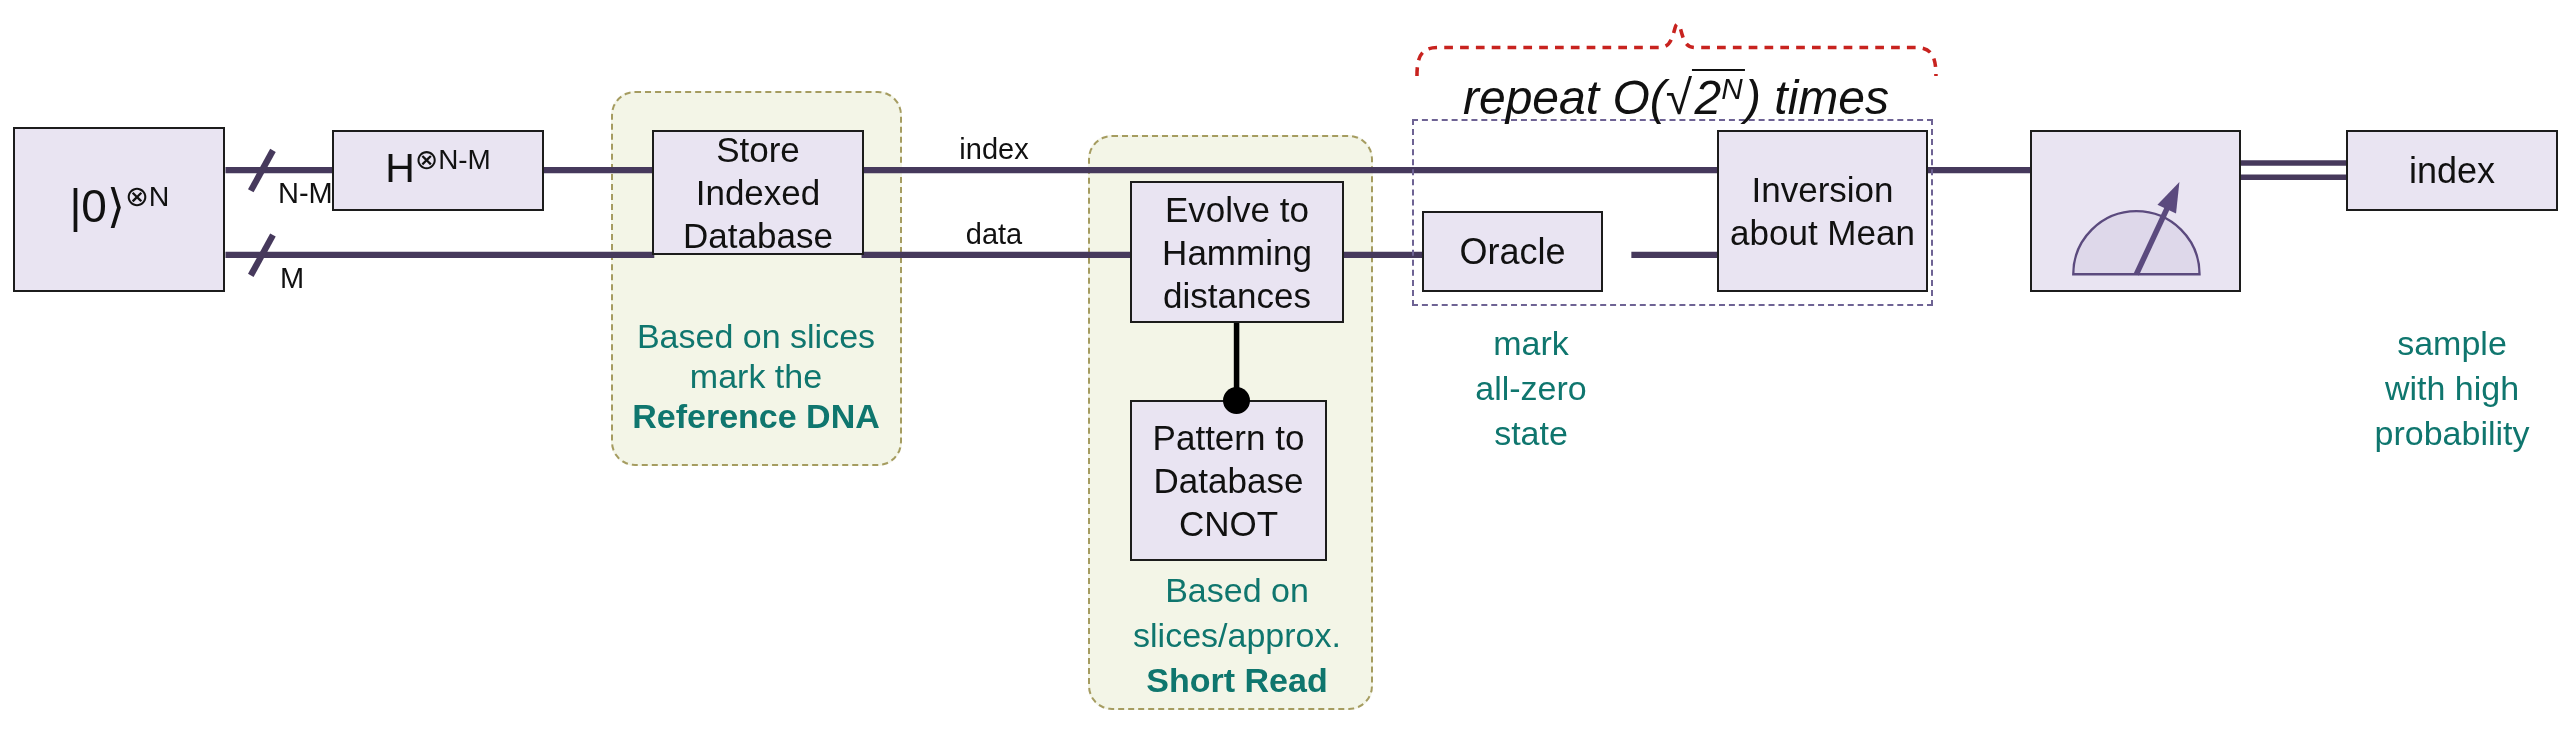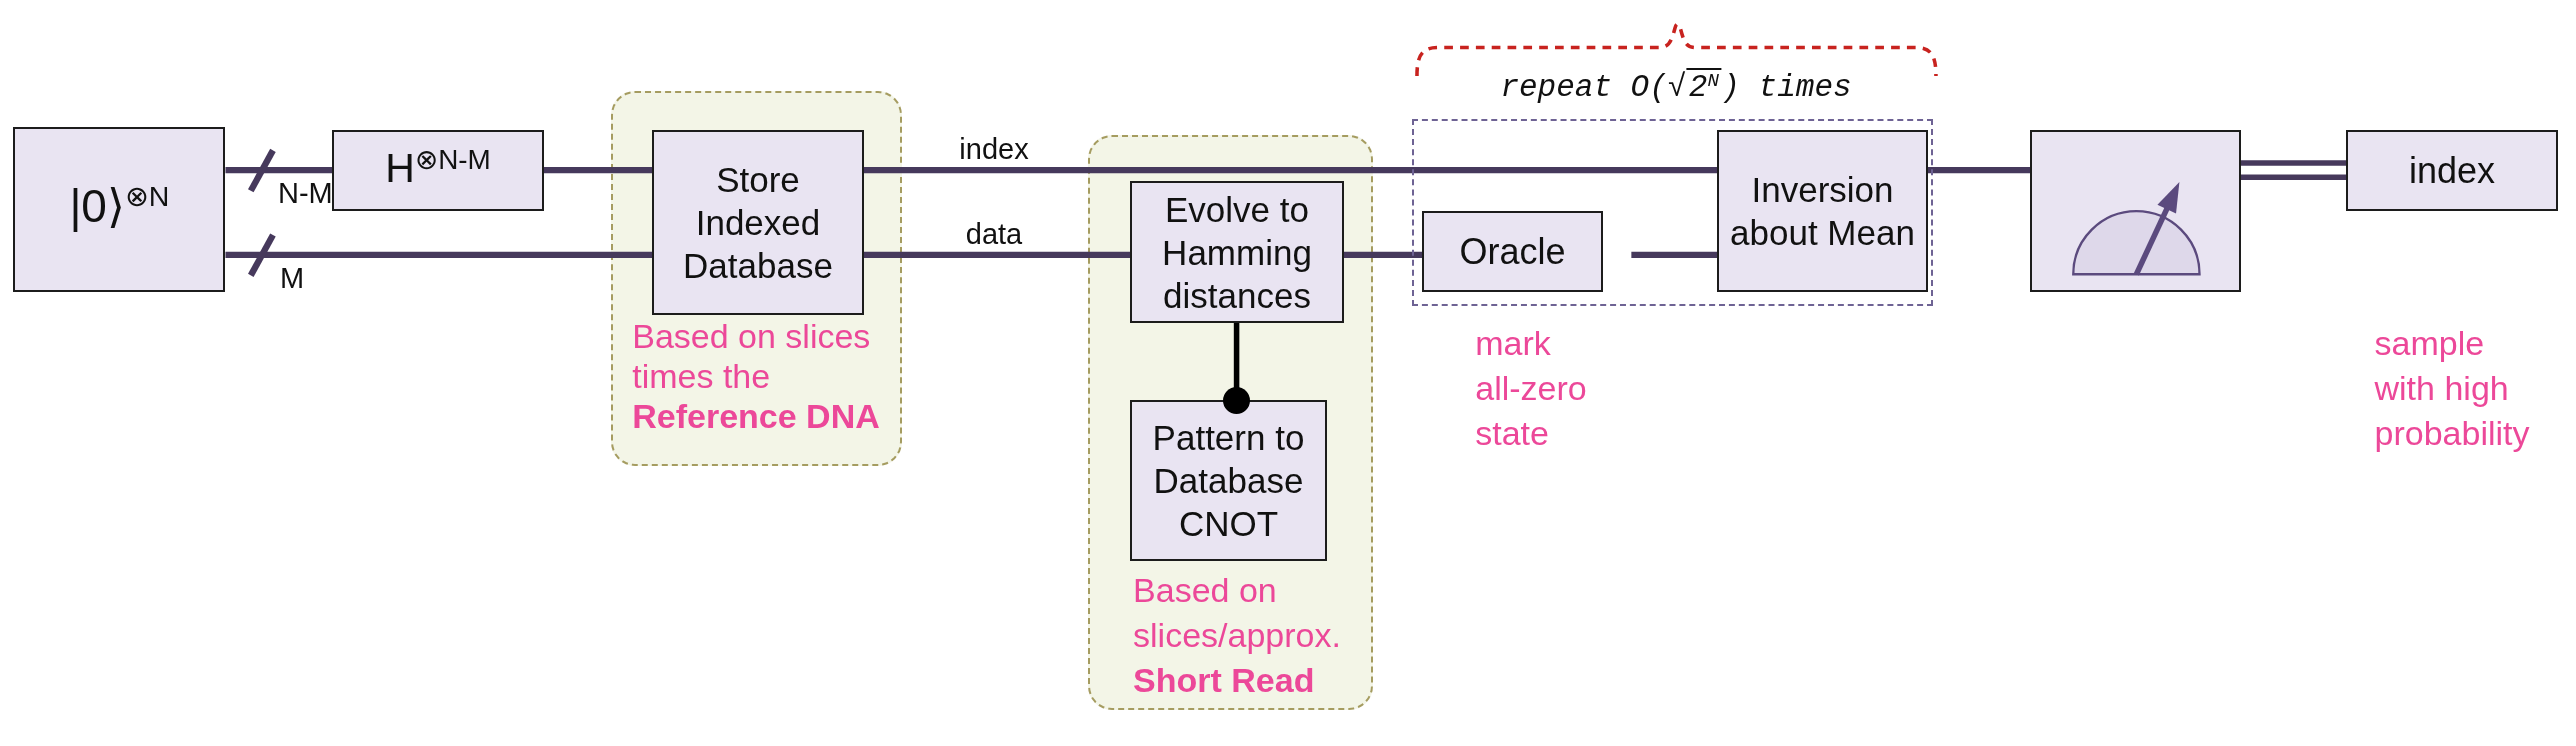--- a/index.html
+++ b/index.html
@@ -37,36 +37,36 @@
   }
   .gate .line{display:block;}
   .gate-init{font-size:46px;}
   .gate-h{font-size:41px;text-align:center;}
   .gate-small-label{font-size:36px;}
   .qsup{position:relative;top:-0.55em;font-size:0.62em;}
   .hsup{position:relative;top:-0.45em;font-size:0.68em;}
   .caption{
     position:absolute;z-index:2;
     transform:translateX(-50%);
-    white-space:nowrap;
-    font-size:34px;line-height:45px;color:#ec4899;
+    text-align:center;white-space:nowrap;
+    font-size:34px;line-height:45px;color:#0f766e;
   }
   .caption-store{line-height:40px;}
   .caption .bold{font-weight:bold;}
   .wire-label{
     position:absolute;z-index:2;
     font-size:29px;color:#111111;white-space:nowrap;
   }
   .centerx{transform:translateX(-50%);}
   .repeat-label{
     position:absolute;z-index:2;
     transform:translateX(-50%);
-    font-family:Liberation Mono, monospace;
+    font-family:Liberation Sans, sans-serif;
     font-style:italic;
-    font-size:31px;color:#111111;white-space:nowrap;
+    font-size:48px;color:#111111;white-space:nowrap;
   }
   .repeat-label .rad{border-top:2.4px solid #111111;padding:0 2.4px;}
   .repeat-label .exp{font-size:0.62em;position:relative;top:-0.5em;}
   .ctrl-dot{
     position:absolute;z-index:3;
     width:27px;height:27px;border-radius:50%;
     background:#000000;
   }
   .gauge-svg{display:block;}
 </style>
@@ -104,21 +104,21 @@
   <div class="repeat-region" style="left:1412px;top:119px;width:521px;height:187px"></div>
 
   <div class="gate gate-init" style="left:13.4px;top:127px;width:212px;height:165px">
     <span><span>|0⟩</span><span class="qsup">⊗N</span></span>
   </div>
 
   <div class="gate gate-h" style="left:332px;top:130px;width:212px;height:81px">
     <span><span>H</span><span class="hsup">⊗N-M</span></span>
   </div>
 
-  <div class="gate" style="left:652px;top:130px;width:212px;height:185px">
+  <div class="gate" style="left:652px;top:130px;width:212px;height:125px">
     <span>
       <span class="line">Store</span>
       <span class="line">Indexed</span>
       <span class="line">Database</span>
     </span>
   </div>
 
   <div class="gate" style="left:1130px;top:181px;width:214px;height:142px">
     <span>
       <span class="line">Evolve to</span>
@@ -166,21 +166,21 @@
   <div class="wire-label" style="left:280px;top:262px">M</div>
   <div class="wire-label centerx" style="left:994px;top:133px">index</div>
   <div class="wire-label centerx" style="left:994px;top:218px">data</div>
 
   <div class="repeat-label" style="left:1676px;top:70px">
     <span>repeat O</span><span>(</span><span>√</span><span class="rad"><span>2</span><span class="exp">N</span></span><span>)</span><span> times</span>
   </div>
 
   <div class="caption caption-store" style="left:756px;top:316px">
     <span class="line" style="display:block">Based on slices</span>
-    <span class="line" style="display:block">times the</span>
+    <span class="line" style="display:block">mark the</span>
     <span class="line bold" style="display:block">Reference DNA</span>
   </div>
 
   <div class="caption" style="left:1237px;top:568px">
     <span class="line" style="display:block">Based on</span>
     <span class="line" style="display:block">slices/approx.</span>
     <span class="line bold" style="display:block">Short Read</span>
   </div>
 
   <div class="caption" style="left:1531px;top:321px">

